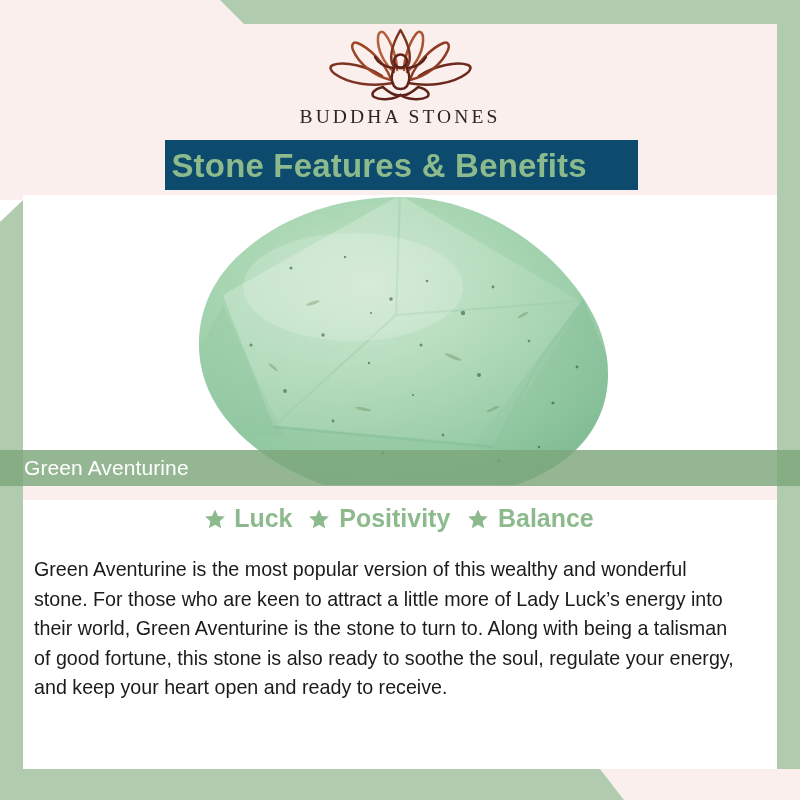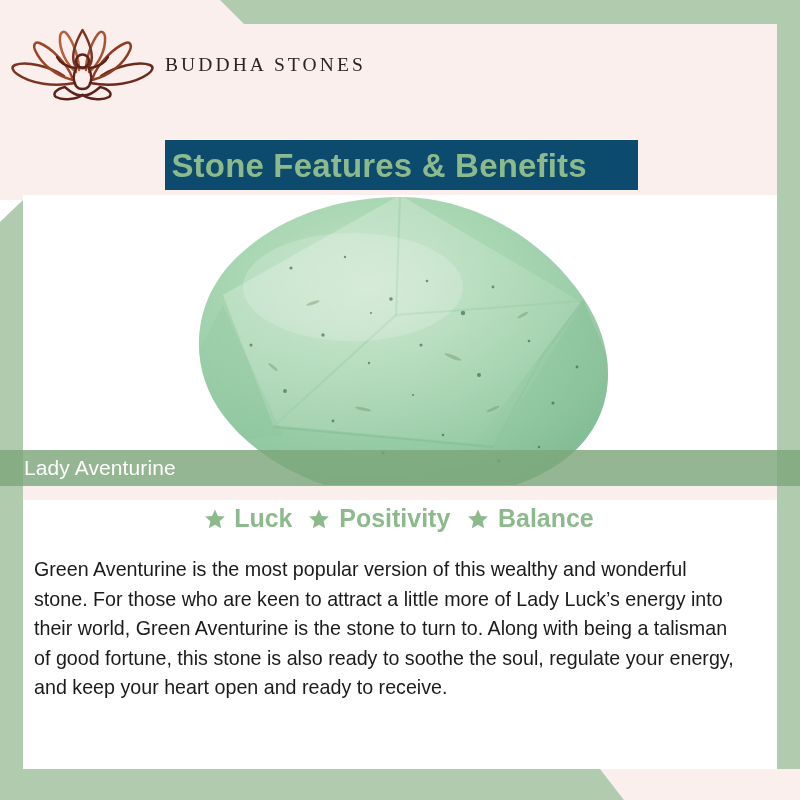--- a/index.html
+++ b/index.html
@@ -68,21 +68,21 @@
     position: absolute;
     left: 0; top: 0;
     width: 800px; height: 200px;
     z-index: 5;
   }
   .logo-wrap {
     position: absolute;
     left: 0; top: 24px;
     width: 800px;
     display: flex;
-    flex-direction: row;
+    flex-direction: column;
     align-items: center;
   }
   .logo-mark {
     width: 165px;
     height: 80px;
     display: block;
   }
   .logo-word {
     margin-top: 2px;
     font-family: "Liberation Serif", "DejaVu Serif", serif;
@@ -346,21 +346,21 @@
           <ellipse cx="500" cy="120" rx="6" ry="1.5" transform="rotate(-30 500 120)"></ellipse>
           <ellipse cx="340" cy="214" rx="8" ry="1.6" transform="rotate(12 340 214)"></ellipse>
           <ellipse cx="470" cy="214" rx="7" ry="1.5" transform="rotate(-24 470 214)"></ellipse>
           <ellipse cx="250" cy="172" rx="6" ry="1.4" transform="rotate(40 250 172)"></ellipse>
         </g>
       </g>
     </svg>
   </div>
 
   <div class="name-bar">
-    <div class="name-bar-text">Lady Aventurine</div>
+    <div class="name-bar-text">Green Aventurine</div>
   </div>
 
   <div class="body-sep"></div>
 
   <div class="body-area">
 
     <div class="benefits">
       <div class="benefit">
         <svg class="benefit-star" viewBox="0 0 24 24">
           <polygon points="12,1.5 15.2,8.6 22.8,9.4 17.1,14.5 18.7,22 12,18.2 5.3,22 6.9,14.5 1.2,9.4 8.8,8.6" fill="#8cba8c"></polygon>

